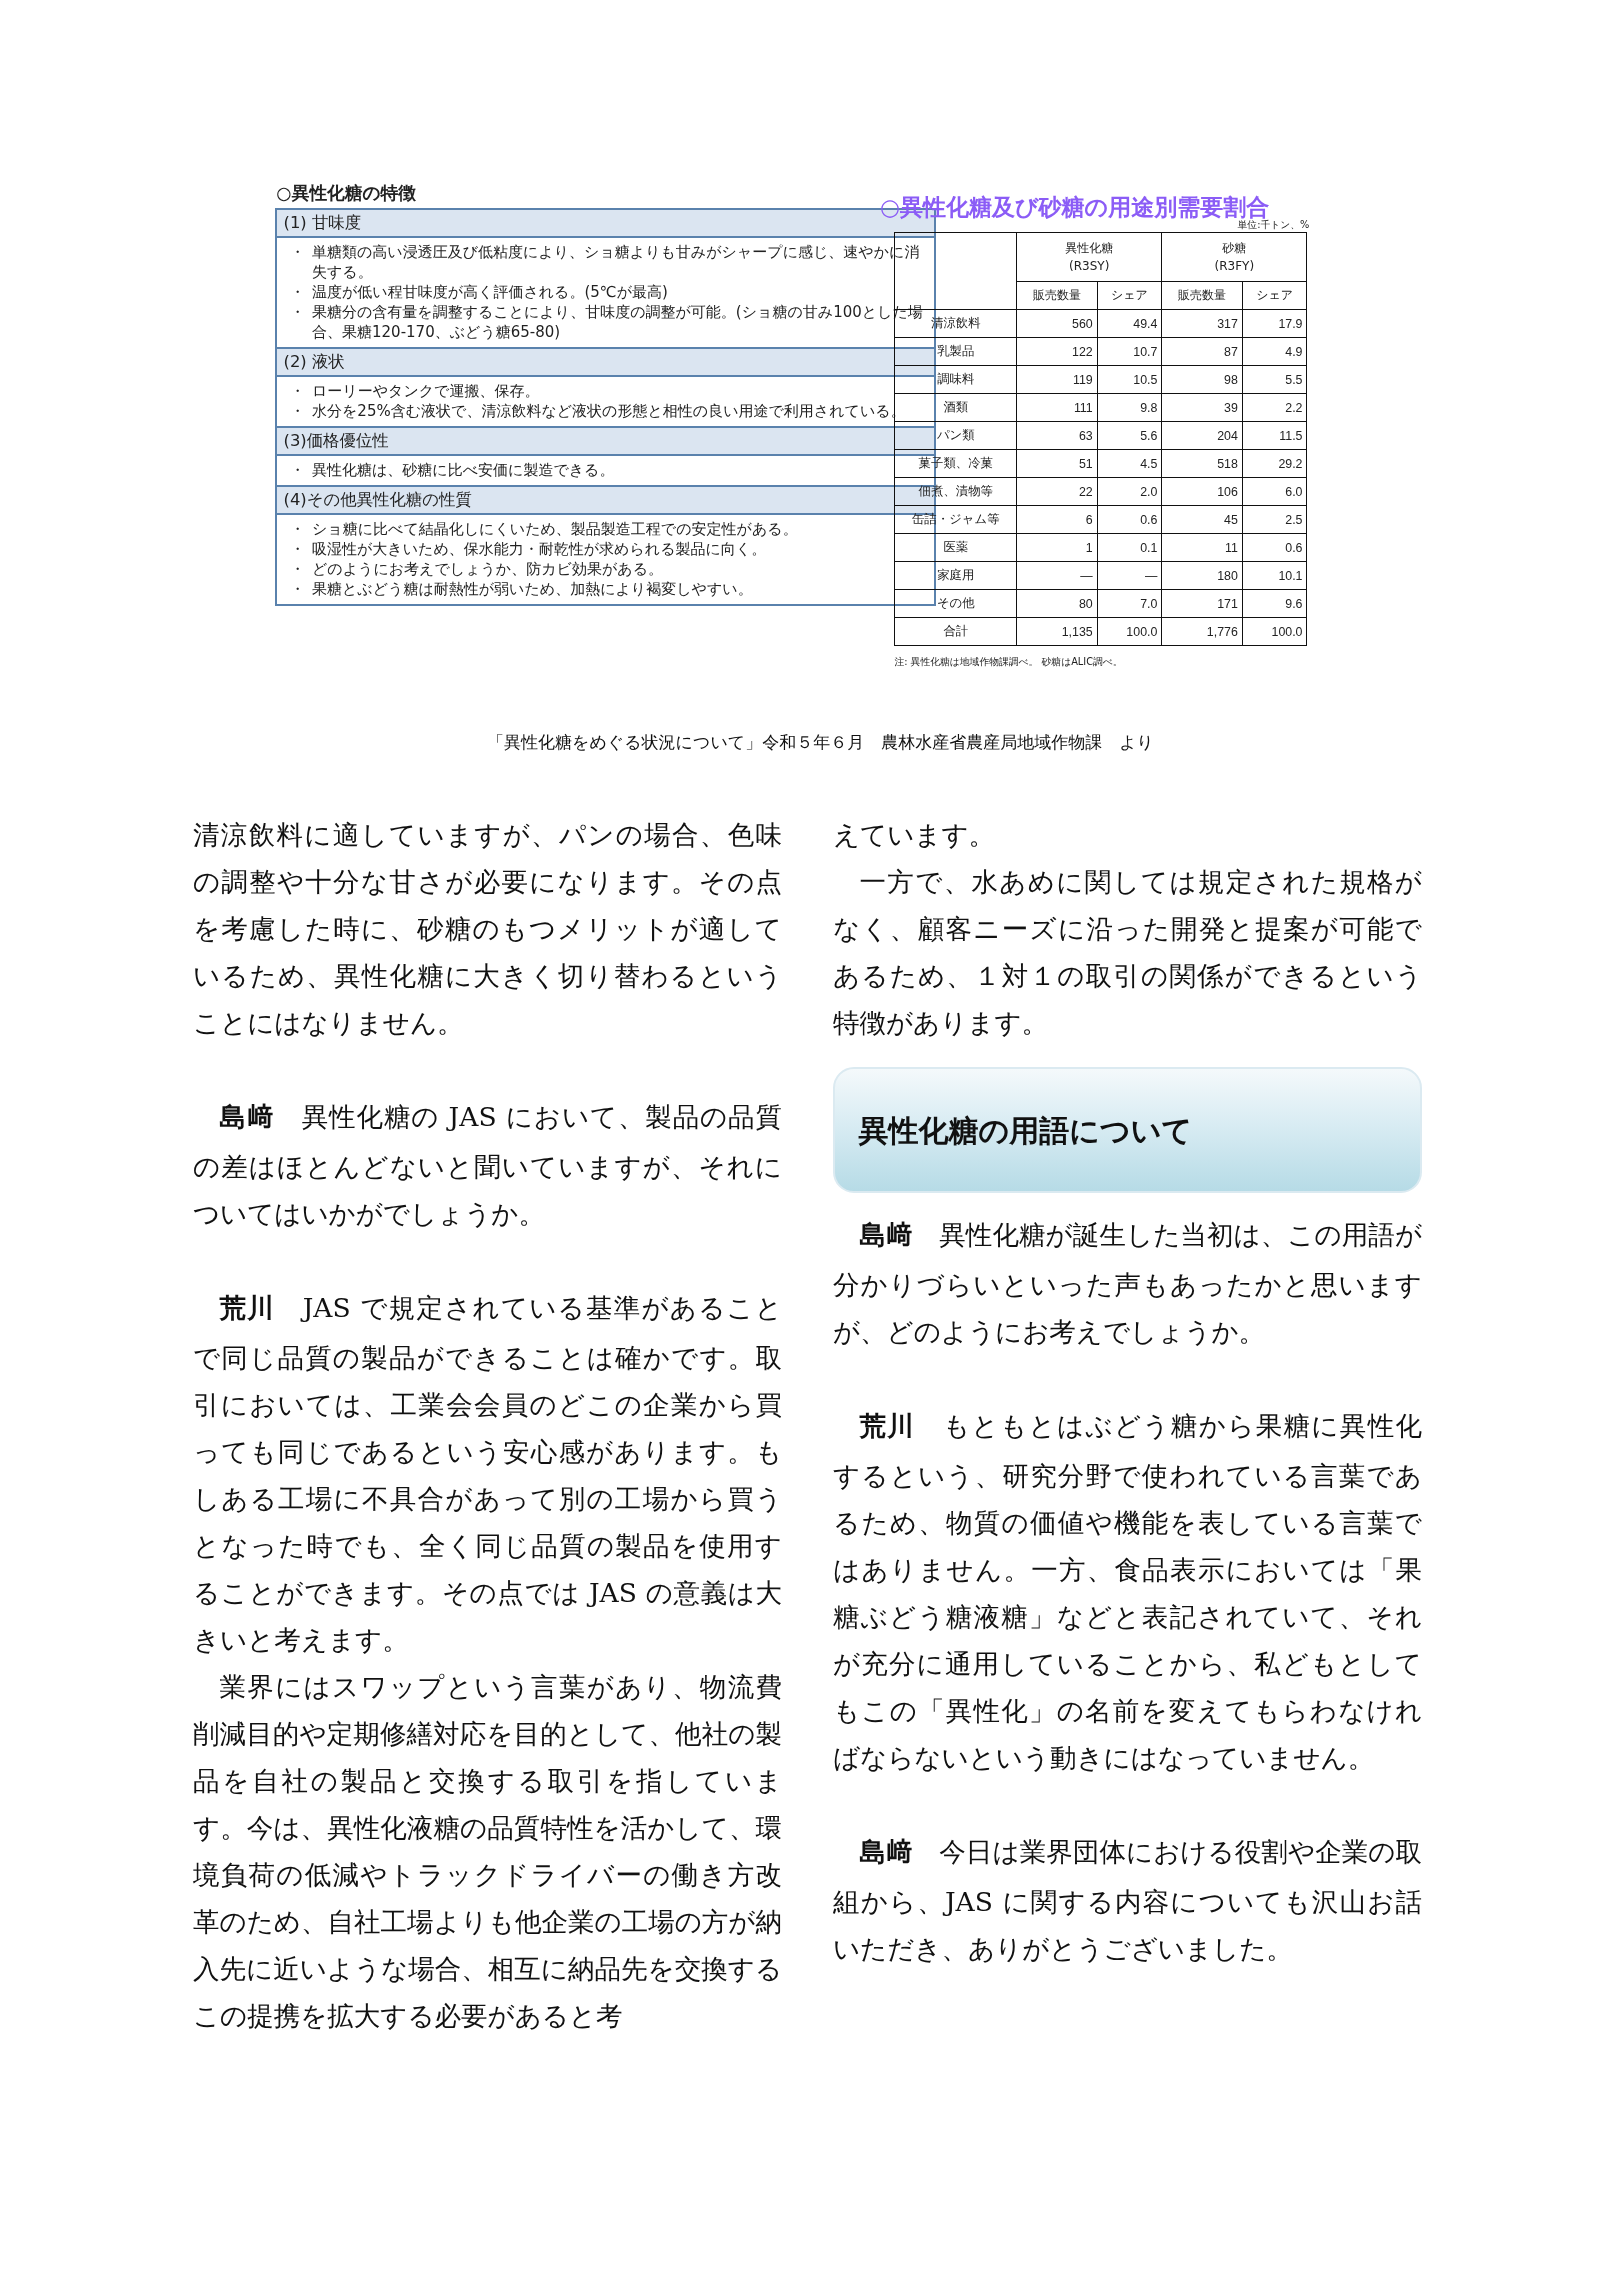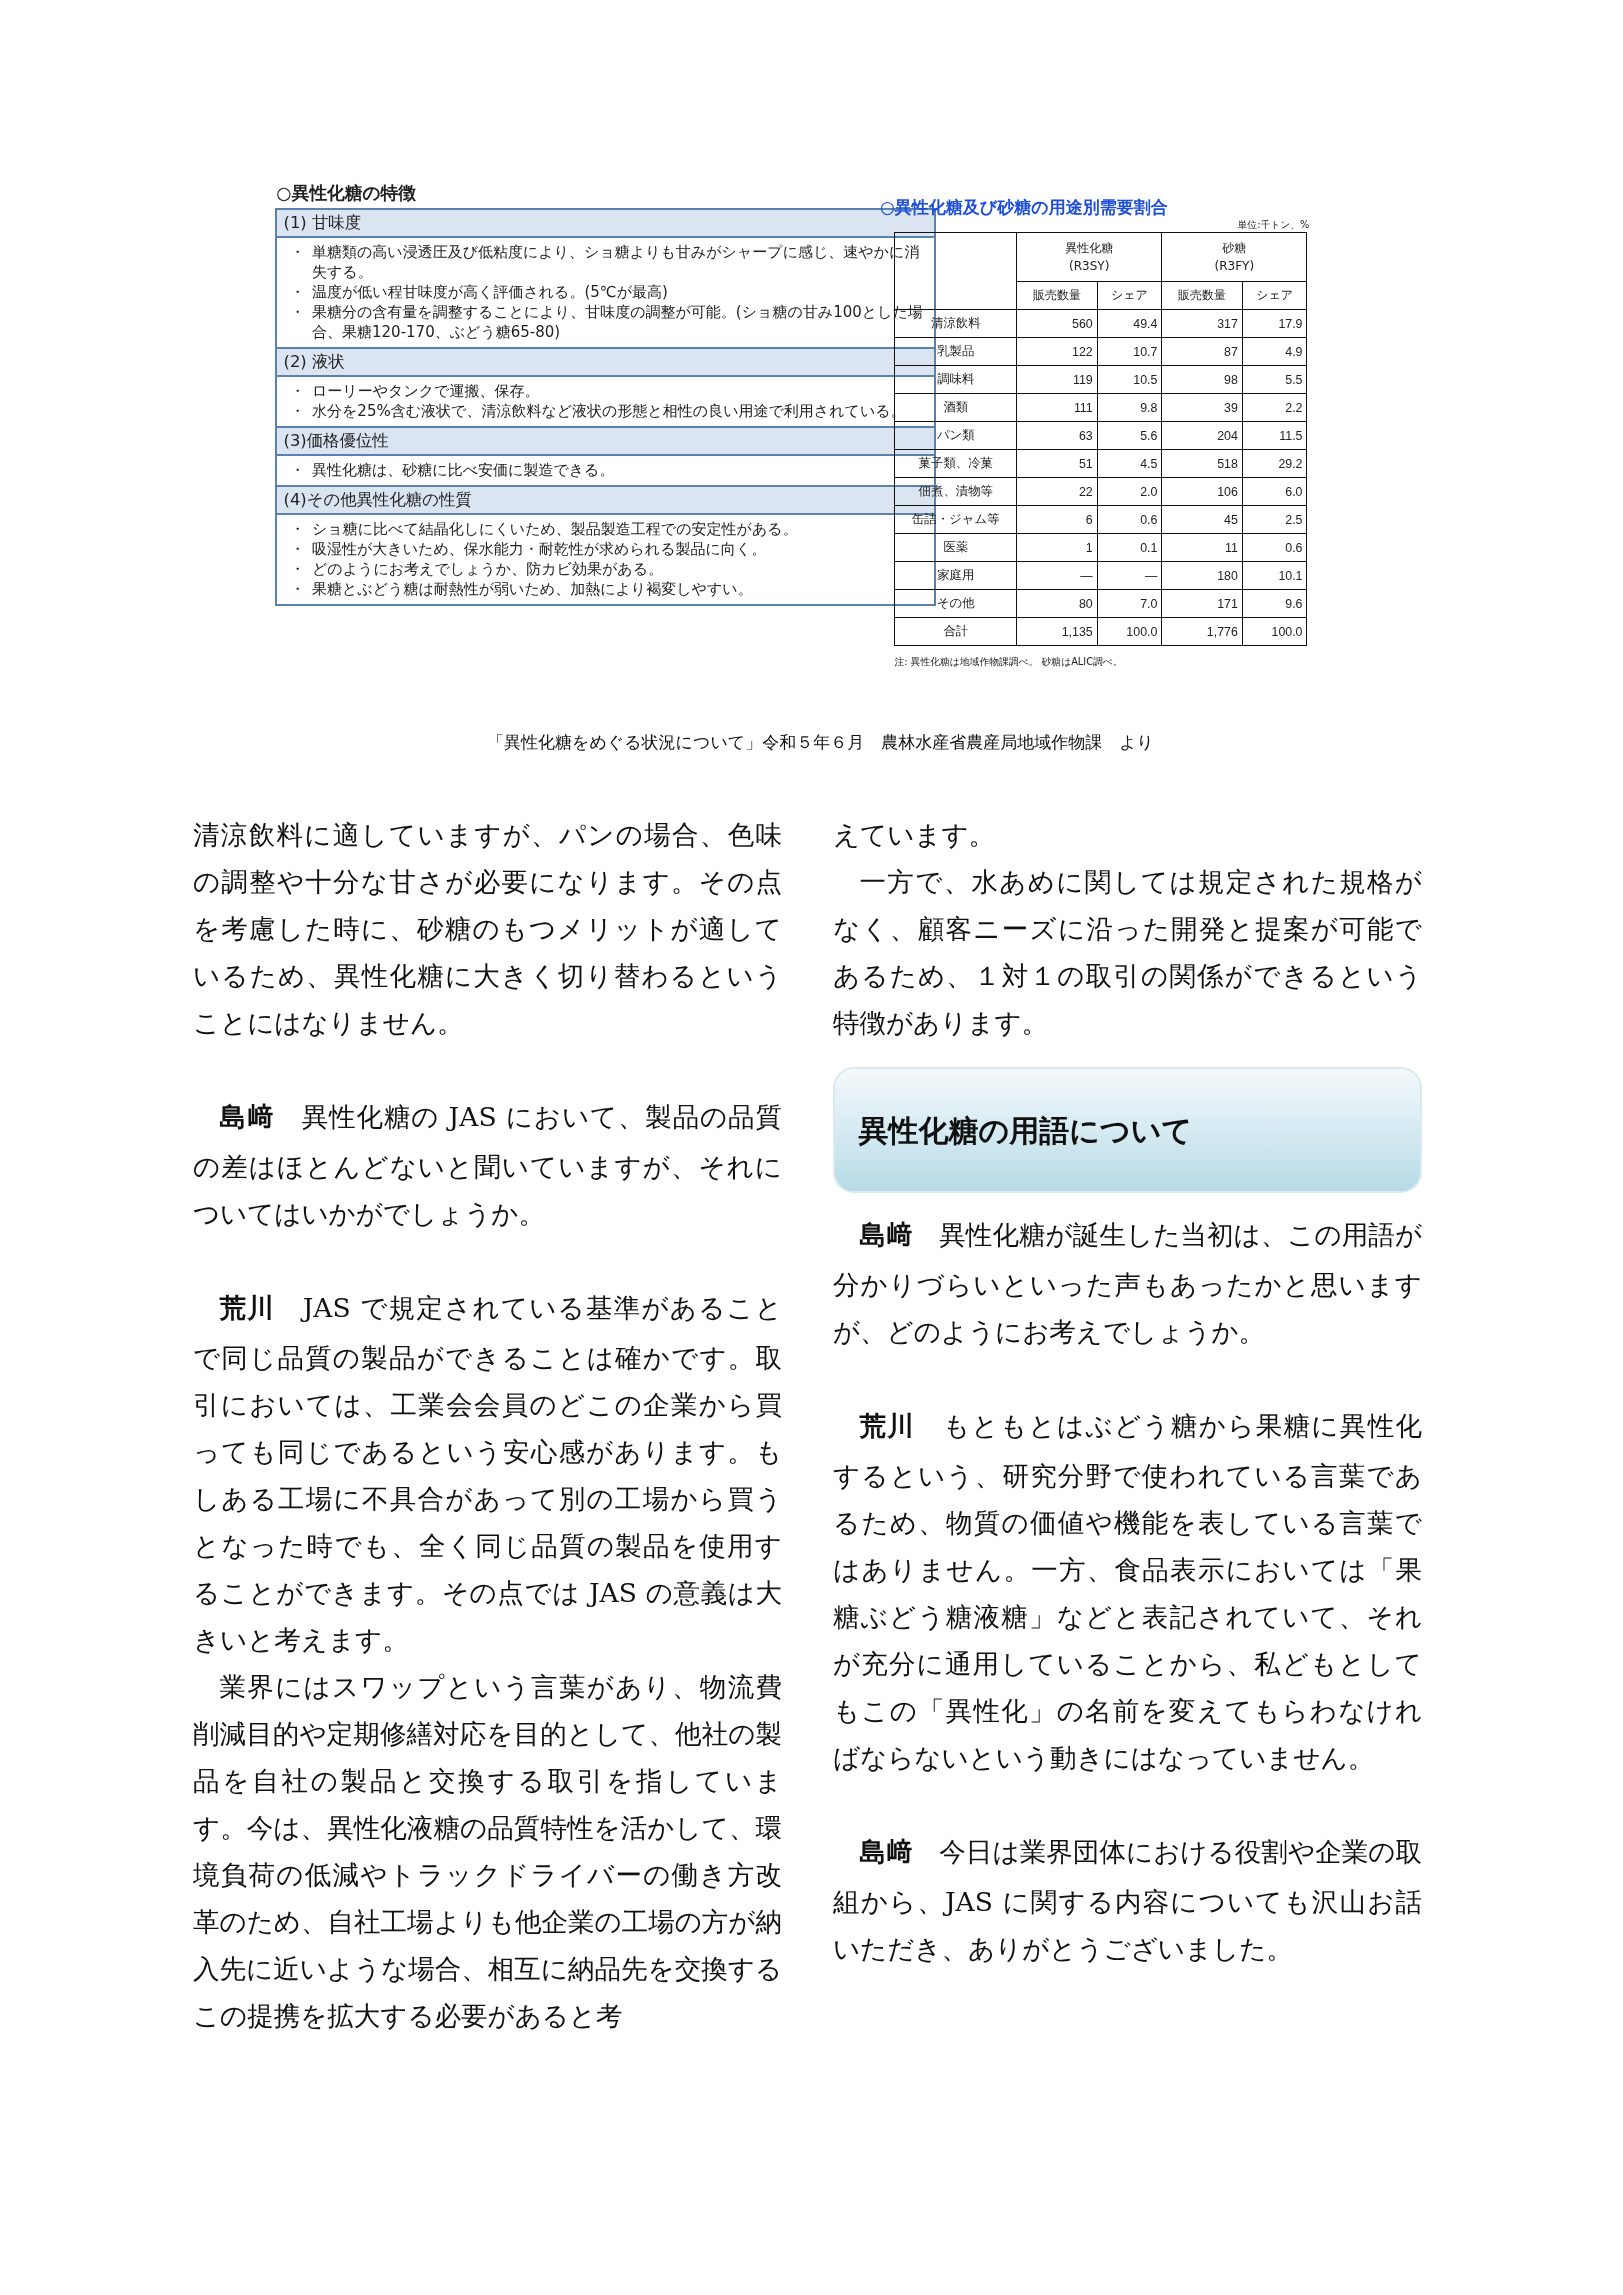--- a/index.html
+++ b/index.html
@@ -10,21 +10,21 @@
   .fig-title { font-family: "DejaVu Sans", sans-serif; font-size: 17.7px; font-weight: bold; color: #222; height: 29px; line-height: 29px; padding-left: 1.3px; }
   .feat-box { border-left: 2.6px solid #5a82ad; border-right: 2.6px solid #5a82ad; width: 661px; box-sizing: border-box; }
   .feat-head { background: #dbe5f1; border-top: 2.6px solid #5a82ad; border-bottom: 2.6px solid #5a82ad; font-family: "DejaVu Sans", sans-serif; font-size: 16.4px; color: #222; padding: 0 6.5px; height: 26px; line-height: 26px; }
   .feat-body { padding: 3.9px 6.5px 5.2px 13px; font-family: "DejaVu Sans", sans-serif; font-size: 15px; line-height: 20px; color: #222; }
   .feat-item { display: flex; }
   .feat-item .dot { width: 22px; flex: 0 0 22px; text-align: left; }
   .feat-item .txt { flex: 1; }
   .feat-box .last { border-bottom: 2.6px solid #5a82ad; }
 
   .fig-demand { position: absolute; left: 880px; top: 196px; width: 432px; }
-  .demand-title { font-family: "DejaVu Sans", sans-serif; font-size: 17px; font-weight: bold; color: #1d4ed8; height: 22px; line-height: 22px; }
+  .demand-title { font-family: "DejaVu Sans", sans-serif; font-size: 23px; font-weight: bold; color: #8b5cf6; height: 22px; line-height: 22px; }
   .demand-unit { font-family: "DejaVu Sans", sans-serif; font-size: 9.8px; text-align: right; color: #222; height: 14.4px; line-height: 14.4px; padding-right: 2.6px; }
   table.demand { border-collapse: collapse; margin-left: 14.4px; width: 413px; font-family: "Liberation Sans", sans-serif; font-size: 12.4px; color: #222; }
   table.demand td, table.demand th { border: 1.3px solid #111; height: 27px; padding: 0 3.9px; font-weight: normal; }
   table.demand th { font-family: "DejaVu Sans", sans-serif; font-size: 12px; text-align: center; }
   table.demand th.grp { height: 48px; line-height: 18.3px; }
   table.demand td.cat { text-align: center; font-family: "DejaVu Sans", sans-serif; font-size: 12.4px; width: 113px; }
   table.demand td.num { text-align: right; }
   .demand-note { font-family: "DejaVu Sans", sans-serif; font-size: 9.8px; margin-left: 14.4px; margin-top: 9.2px; color: #222; }
 
   .source-caption { position: absolute; left: 487px; top: 731px; font-family: "DejaVu Sans", sans-serif; font-size: 17px; color: #111; white-space: nowrap; }

